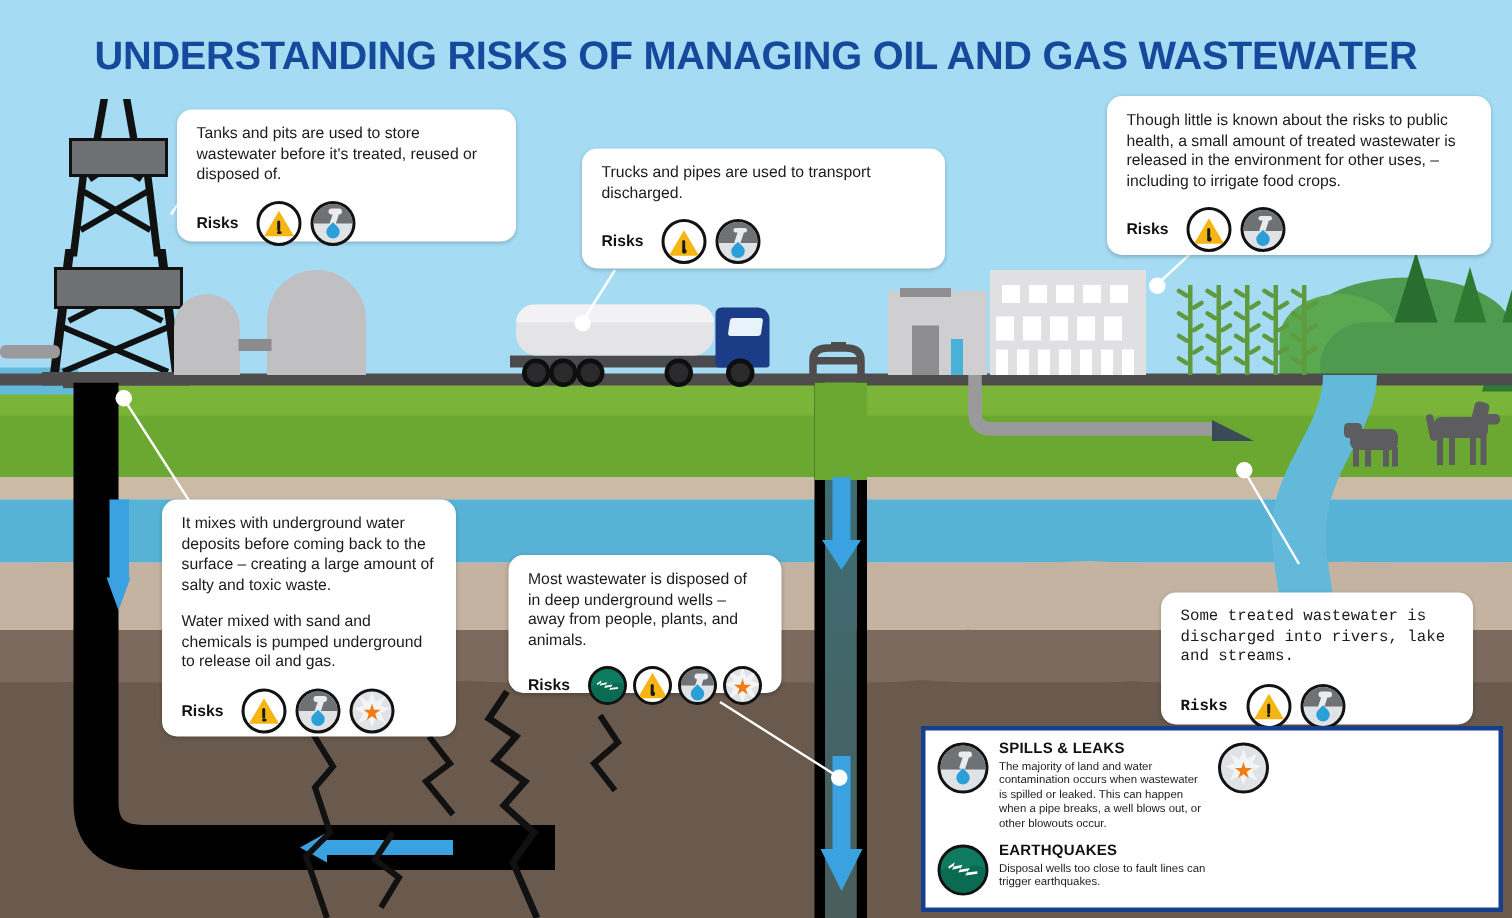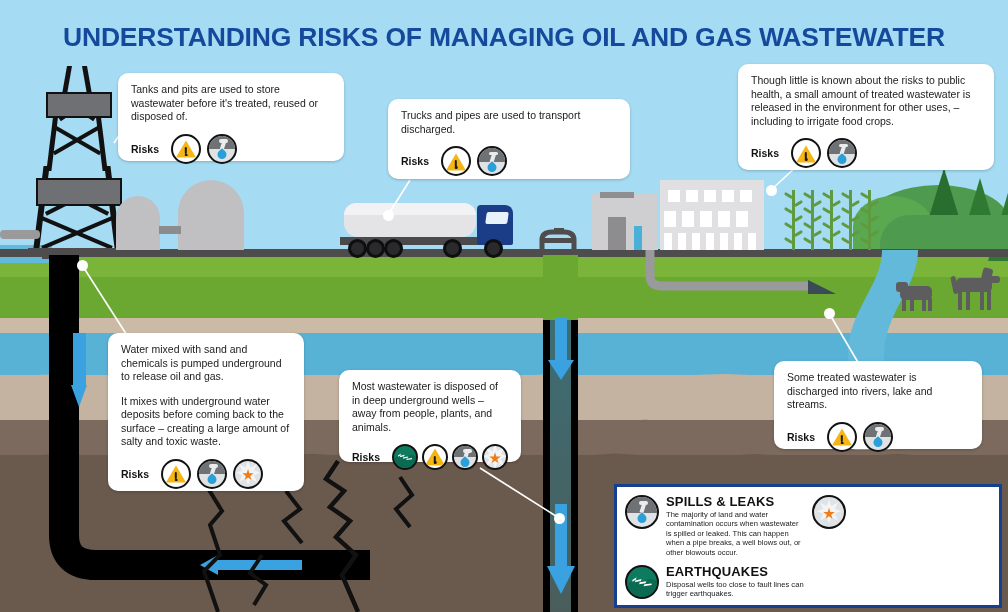--- a/index.html
+++ b/index.html
@@ -143,21 +143,21 @@
   
   #legend{
     position:absolute;left:614px;top:484px;width:388px;height:124px;
     background:#ffffff;border:3px solid #173f8f;box-sizing:border-box;
     padding:7px 8px;
   }
   .lg-grid{display:grid;grid-template-columns:1fr 1fr;grid-template-rows:auto auto;
      column-gap:8px;row-gap:7px;height:100%;}
   .lg-item{display:flex;align-items:flex-start;}
   .lg-ico{margin-right:7px;margin-top:1px;}
-  .lg-title{font-size:13px;font-weight:bold;color:#111;letter-spacing:.15px;margin-bottom:1px;}
+  .lg-title{font-size:10px;font-weight:bold;color:#111;letter-spacing:.15px;margin-bottom:1px;}
   .lg-body{font-size:7.6px;line-height:9.4px;color:#1b1b1b;}
 
   
   #title{
     position:absolute;left:0;top:22px;width:100%;text-align:center;
     font-size:26.5px;font-weight:bold;color:#14499c;letter-spacing:-.2px;
   }
 </style>
 </head>
 <body>
@@ -431,22 +431,22 @@
             <i class="top"></i>
             <i class="spout2"></i>
             <i class="spout"></i>
             <i class="drop"></i>
           </span>
       </span>
     </div>
   </div>
 
   <div class="callout" style="left:108px;top:333px;width:196px;height:158px;">
+    <p>It mixes with underground water deposits before coming back to the surface – creating a large amount of salty and toxic waste.</p>
     <p>Water mixed with sand and chemicals is pumped underground to release oil and gas.</p>
-    <p>It mixes with underground water deposits before coming back to the surface – creating a large amount of salty and toxic waste.</p>
     <div class="risk-row">
       <span class="risk-label">Risks</span>
       <span class="risk-icons">
         <span class="icn i-warn">
             <i class="tri"></i>
             <i class="bang"></i>
             <i class="bangdot"></i>
           </span>
         <span class="icn i-spill">
             <i class="top"></i>
@@ -484,21 +484,21 @@
             <i class="drop"></i>
           </span>
         <span class="icn sm i-blow">
             <i class="burst"></i>
             <i class="star"></i>
           </span>
       </span>
     </div>
   </div>
 
-  <div class="callout" style="left:774px;top:361px;width:208px;height:88px;">
+  <div class="callout" style="left:774px;top:395px;width:208px;height:88px;font-family:Liberation Mono, monospace;">
     <p>Some treated wastewater is discharged into rivers, lake and streams.</p>
     <div class="risk-row">
       <span class="risk-label">Risks</span>
       <span class="risk-icons">
         <span class="icn i-warn">
             <i class="tri"></i>
             <i class="bang"></i>
             <i class="bangdot"></i>
           </span>
         <span class="icn i-spill">

